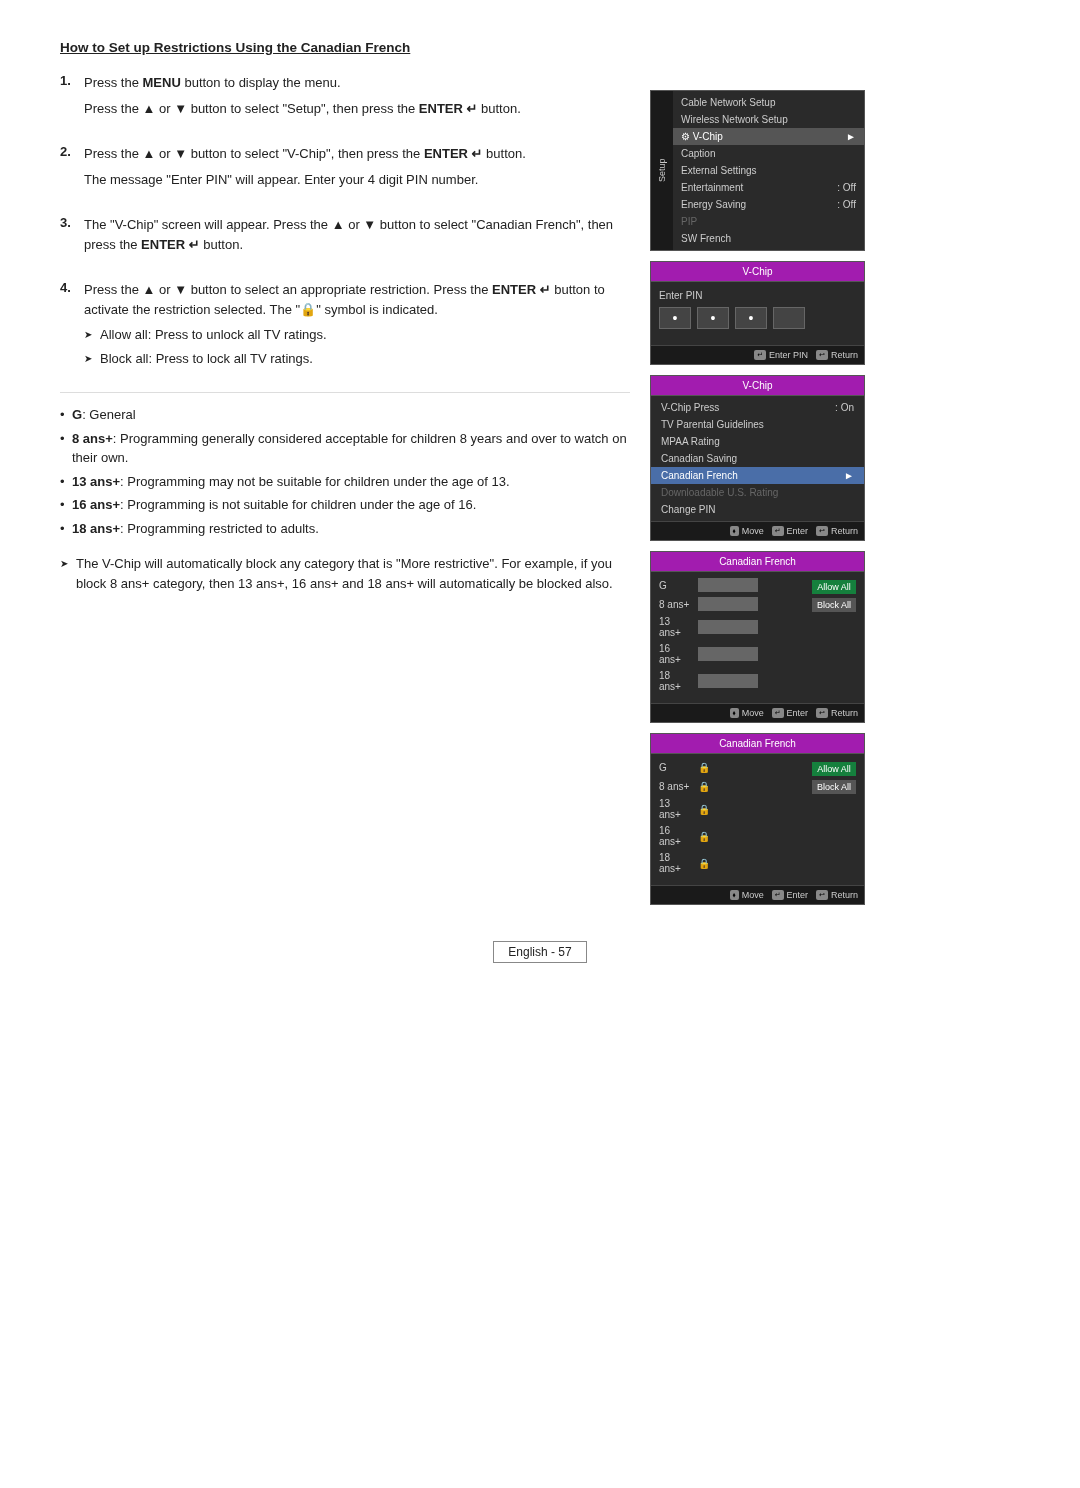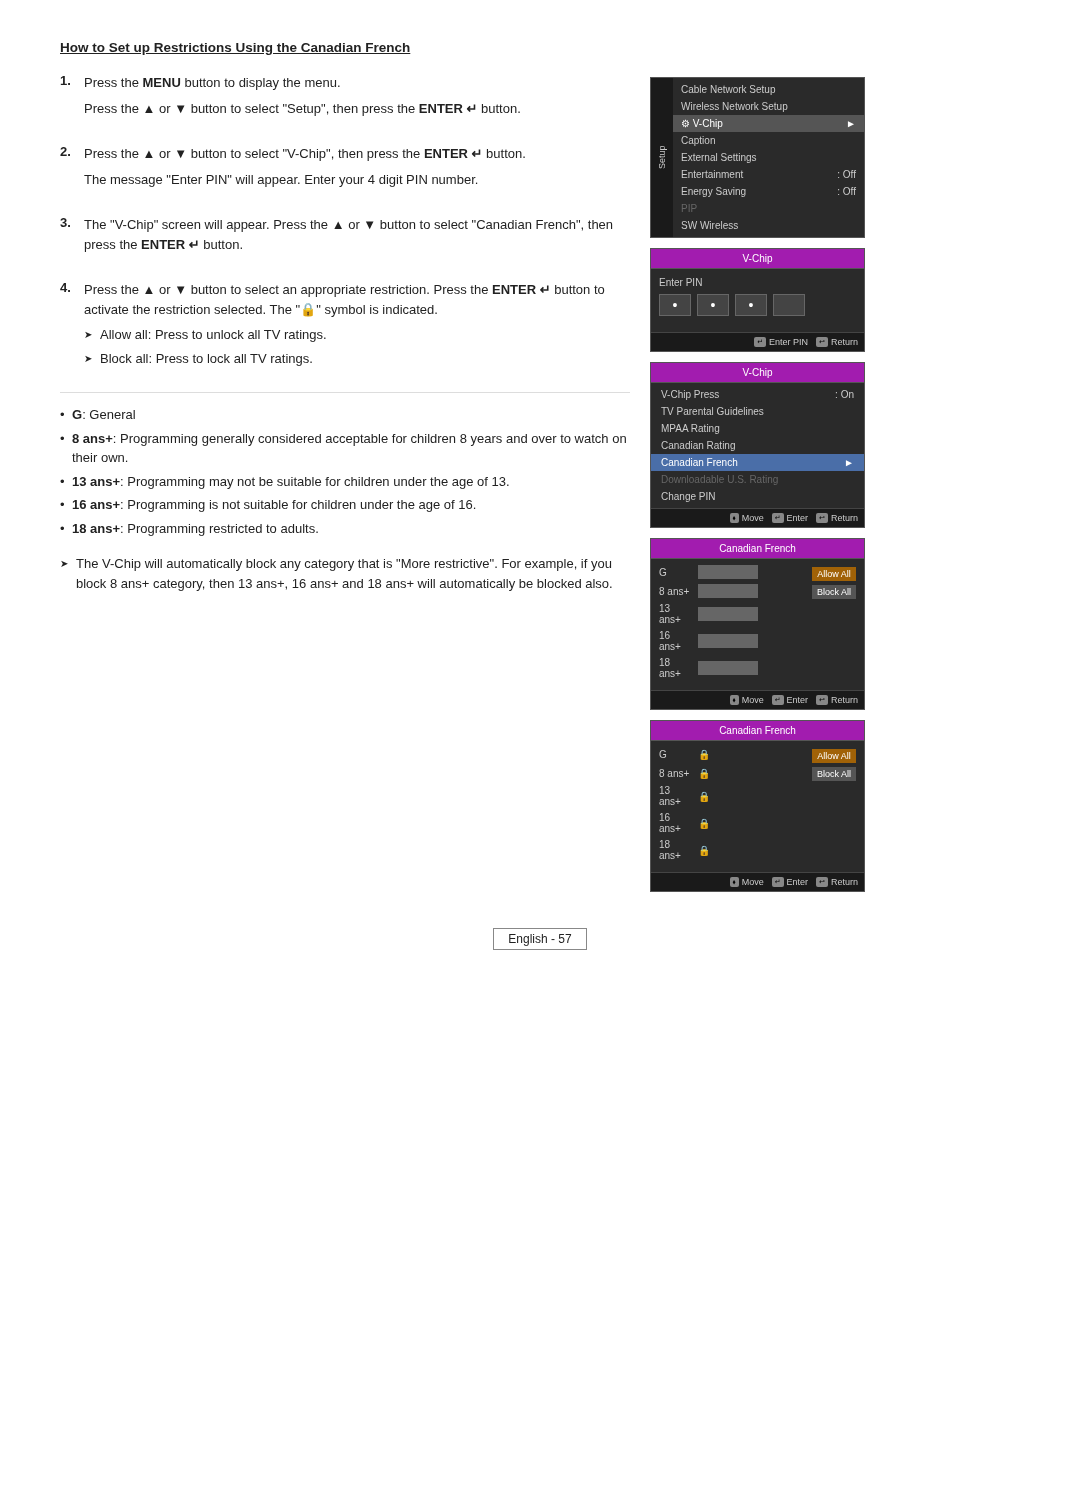--- a/index.html
+++ b/index.html
@@ -28,21 +28,21 @@
     .left-column {
       flex: 1;
       max-width: 570px;
     }
 
     .right-column {
       width: 220px;
       display: flex;
       flex-direction: column;
       gap: 10px;
-      margin-top: 4px;
+      margin-top: 17px;
     }
 
     .step {
       display: flex;
       gap: 10px;
       margin-bottom: 20px;
     }
 
     .step-number {
       font-weight: bold;
@@ -298,21 +298,21 @@
       background: #555;
       color: #fff;
       font-size: 9px;
       padding: 2px 5px;
       text-align: center;
       border: none;
       cursor: pointer;
       white-space: nowrap;
     }
 
-    .cf-btn.allow { background: #a16207; }
+    .cf-btn.allow { background: #15803d; }
     .cf-btn.block { background: #555; }
 
     .divider-line {
       border-top: 1px solid #ddd;
       margin: 12px 0;
     }
 
     .page-footer {
       text-align: center;
       margin-top: 40px;
@@ -430,21 +430,21 @@
               <span>: Off</span>
             </div>
             <div class="setup-menu-item">
               <span>Energy Saving</span>
               <span>: Off</span>
             </div>
             <div class="setup-menu-item grayed" style="color:#666;">
               <span>PIP</span>
             </div>
             <div class="setup-menu-item">
-              <span>SW Wireless</span>
+              <span>SW French</span>
             </div>
           </div>
         </div>
       </div>
 
       <div class="tv-panel vchip-pin-panel">
         <div class="tv-panel-header">
           <span>V-Chip</span>
         </div>
         <div class="panel-body" style="padding:8px;">
@@ -475,21 +475,21 @@
             <span>V-Chip Press</span>
             <span>: On</span>
           </div>
           <div class="vchip-menu-item">
             <span>TV Parental Guidelines</span>
           </div>
           <div class="vchip-menu-item">
             <span>MPAA Rating</span>
           </div>
           <div class="vchip-menu-item">
-            <span>Canadian Rating</span>
+            <span>Canadian Saving</span>
           </div>
           <div class="vchip-menu-item highlighted">
             <span>Canadian French</span>
             <span>►</span>
           </div>
           <div class="vchip-menu-item grayed" style="color:#666;">
             <span>Downloadable U.S. Rating</span>
           </div>
           <div class="vchip-menu-item">
             <span>Change PIN</span>

